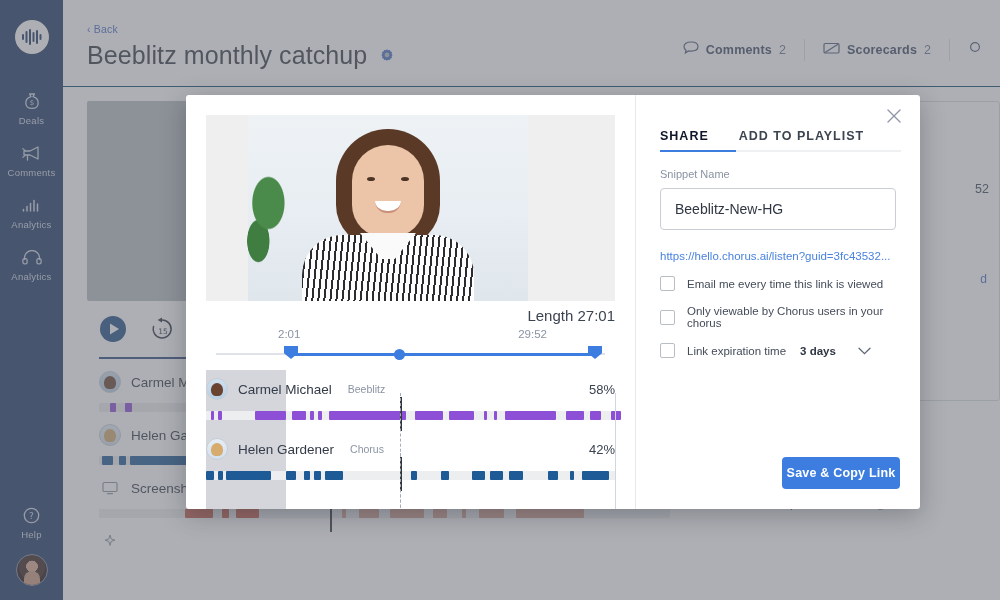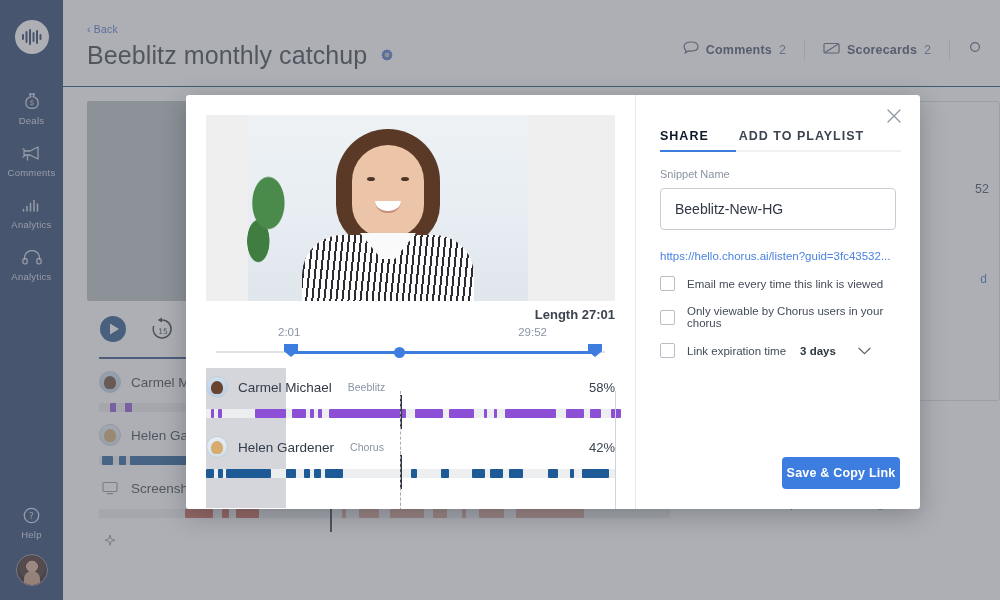--- a/index.html
+++ b/index.html
@@ -146,21 +146,21 @@
   .photo .eye { position:absolute; top:62px; width:8px; height:4px; border-radius:50%; background:#4b3326; }
   .photo .eye.l { left:50%; margin-left:-21px; } .photo .eye.r { left:50%; margin-left:13px; }
   .photo .smile { position:absolute; left:50%; top:86px; transform:translateX(-50%);
     width:26px; height:12px; border-radius:0 0 14px 14px; background:#fff; border-bottom:2px solid #c98f7a; }
   .photo .torso { position:absolute; left:50%; top:120px; transform:translateX(-50%);
     width:172px; height:70px; border-radius:40px 40px 0 0;
     background: repeating-linear-gradient(96deg,#fdfdfd 0 4px,#2b2b31 4px 6px); }
   .photo .collar { position:absolute; left:50%; top:118px; transform:translateX(-50%);
     width:56px; height:26px; background:#fafafa; clip-path: polygon(0 0,100% 0,62% 100%,38% 100%); }
 
-  .m-length { text-align: right; font-size: 13px; color: #3c4450; font-weight: 700; margin-top: 6px; }
+  .m-length { text-align: right; font-size: 15px; color: #3c4450; font-weight: 400; margin-top: 6px; }
   .m-times { display:flex; justify-content:space-between; font-size: 11.5px; color:#8a93a3;
              margin: 4px 68px 0 72px; }
   .m-slider { position: relative; height: 22px; margin: 4px 0 0 0; }
   .m-slider .rail { position:absolute; left: 10px; right: 10px; top: 9px; height: 2px; background:#dfe2e7; }
   .m-slider .fill { position:absolute; top: 9px; height: 3px; background:#3d7de0; }
   .handle { position:absolute; top: 2px; width: 14px; height: 13px; background:#3d7de0;
             clip-path: polygon(0 0,100% 0,100% 56%,50% 100%,0 56%); }
   .knob { position:absolute; top: 5px; width: 11px; height: 11px; border-radius:50%; background:#3d7de0; }
 
   .m-tracks { margin-top: 8px; position: relative; }

